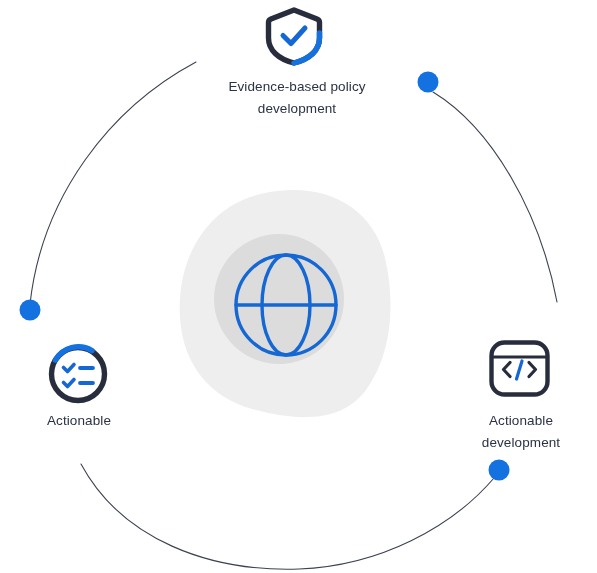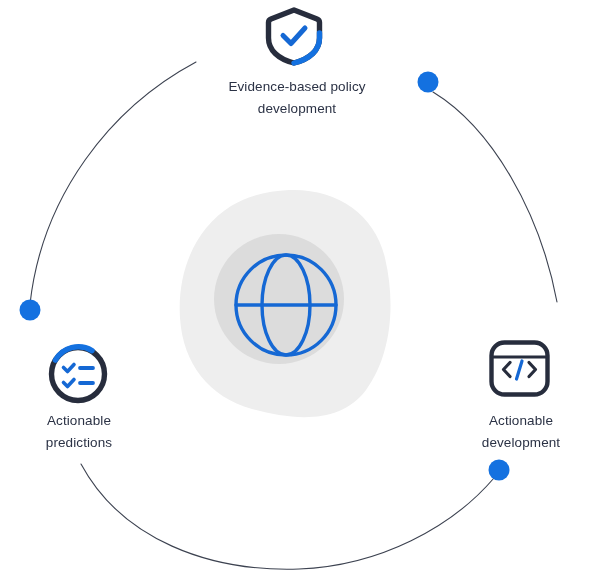--- a/index.html
+++ b/index.html
@@ -138,21 +138,20 @@
 
   </svg>
 
   <div class="node-label" id="label-policy">
     <span>Evidence-based policy</span>
     <span>development</span>
   </div>
 
   <div class="node-label" id="label-predictions">
     <span>Actionable</span>
-    <span>predictions</span>
   </div>
 
   <div class="node-label" id="label-application">
     <span>Actionable</span>
     <span>development</span>
   </div>
 
 </div>
 
 </body></html>

